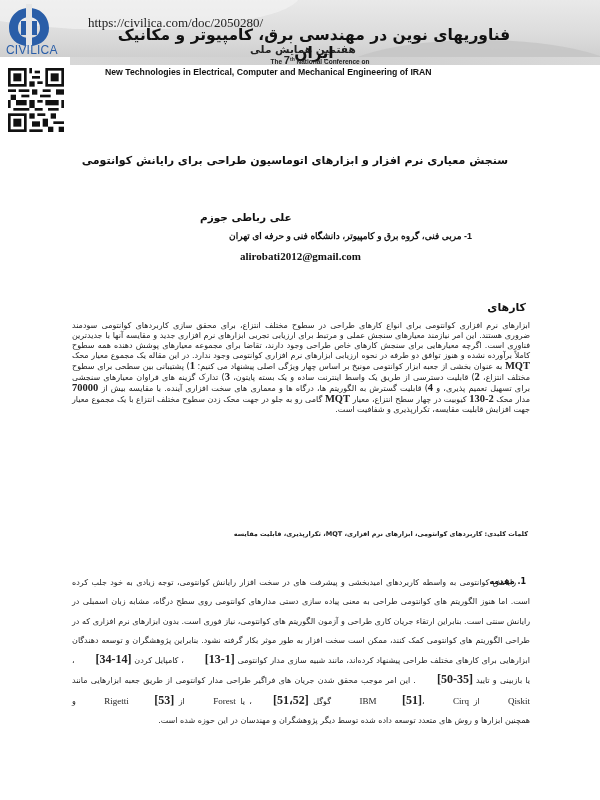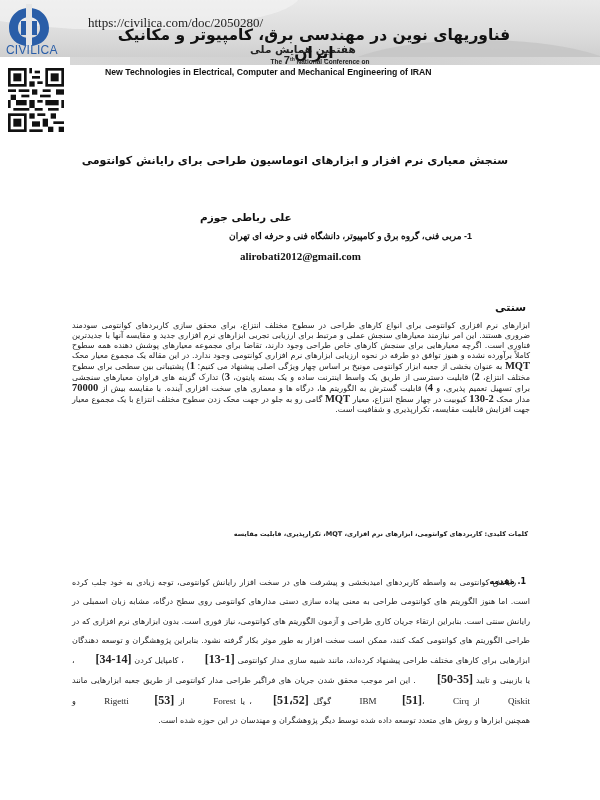--- a/index.html
+++ b/index.html
@@ -167,19 +167,19 @@
   <span class="seven">7</span><span class="sup">th</span>
   <span>National Conference on</span>
 </div>
 <div class="conf-en-line2">New Technologies in Electrical, Computer and Mechanical Engineering of IRAN</div>
 
 <div class="paper-title">سنجش معیاری نرم افزار و ابزارهای اتوماسیون طراحی برای رایانش کوانتومی</div>
 <div class="author">علی رباطی جوزم</div>
 <div class="affil">1-  مربی فنی، گروه برق و کامپیوتر، دانشگاه فنی و حرفه ای تهران</div>
 <div class="email">alirobati2012@gmail.com</div>
 
-<div class="h-abstract">سنتی</div>
+<div class="h-abstract">کارهای</div>
 <div class="abstract-body"><span>ابزارهای نرم افزاری کوانتومی برای انواع کارهای طراحی در سطوح مختلف انتزاع، برای محقق سازی کاربردهای کوانتومی سودمند ضروری هستند. این امر نیازمند معیارهای سنجش عملی و مرتبط برای ارزیابی تجربی ابزارهای نرم افزاری جدید و مقایسه آنها با جدیدترین فناوری است. اگرچه معیارهایی برای سنجش کارهای خاص طراحی وجود دارند، تقاضا برای مجموعه معیارهای پوشش دهنده همه سطوح کاملاً برآورده نشده و هنوز توافق دو طرفه در نحوه ارزیابی ابزارهای نرم افزاری کوانتومی وجود ندارد. در این مقاله یک مجموع معیار محک </span><b>MQT</b><span> به عنوان بخشی از جعبه ابزار کوانتومی مونیخ بر اساس چهار ویژگی اصلی پیشنهاد می کنیم: </span><b>1</b><span>) پشتیبانی بین سطحی برای سطوح مختلف انتزاع، </span><b>2</b><span>) قابلیت دسترسی از طریق یک واسط اینترنت ساده و یک بسته پایتون، </span><b>3</b><span>) تدارک گزینه های فراوان معیارهای سنجشی برای تسهیل تعمیم پذیری، و </span><b>4</b><span>) قابلیت گسترش به الگوریتم ها، درگاه ها و معماری های سخت افزاری آینده. با مقایسه بیش از </span><b>70000</b><span> مدار محک </span><b>2-130</b><span> کیوبیت در چهار سطح انتزاع، معیار </span><b>MQT</b><span> گامی رو به جلو در جهت محک زدن سطوح مختلف انتزاع با یک مجموع معیار جهت افزایش قابلیت مقایسه، تکرارپذیری و شفافیت است.</span></div>
 
 <div class="keywords">کلمات کلیدی: کاربردهای کوانتومی، ابزارهای نرم افزاری، MQT، تکرارپذیری، قابلیت مقایسه</div>
 
 <div class="h-intro">1. مقدمه</div>
 <div class="intro-body"><span>رایانش کوانتومی به واسطه کاربردهای امیدبخشی و پیشرفت های در سخت افزار رایانش کوانتومی، توجه زیادی به خود جلب کرده است. اما هنوز الگوریتم های کوانتومی طراحی به معنی پیاده سازی دستی مدارهای کوانتومی روی سطح درگاه، مشابه زبان اسمبلی در رایانش سنتی است. بنابراین ارتقاء جریان کاری طراحی و آزمون الگوریتم های کوانتومی، نیاز فوری است. بدون ابزارهای نرم افزاری که در طراحی الگوریتم های کوانتومی کمک کنند، ممکن است سخت افزار به طور موثر بکار گرفته نشود. بنابراین پژوهشگران و توسعه دهندگان ابزارهایی برای کارهای مختلف طراحی پیشنهاد کرده‌اند، مانند شبیه سازی مدار کوانتومی </span><b>[1-13]</b><span>، کامپایل کردن </span><b>[14-34]</b><span>، یا بازبینی و تایید </span><b>[35-50]</b><span>. این امر موجب محقق شدن جریان های فراگیر طراحی مدار کوانتومی از طریق جعبه ابزارهایی مانند </span><span class="en">Qiskit</span><span> از </span><span class="en">IBM</span><span> </span><b>[51]</b><span>، </span><span class="en">Cirq</span><span> گوگل </span><b>[51،52]</b><span>، یا </span><span class="en">Forest</span><span> از </span><span class="en">Rigetti</span><span> </span><b>[53]</b><span> و همچنین ابزارها و روش های متعدد توسعه داده شده توسط دیگر پژوهشگران و مهندسان در این حوزه شده است.</span></div>
 
 </body></html>

